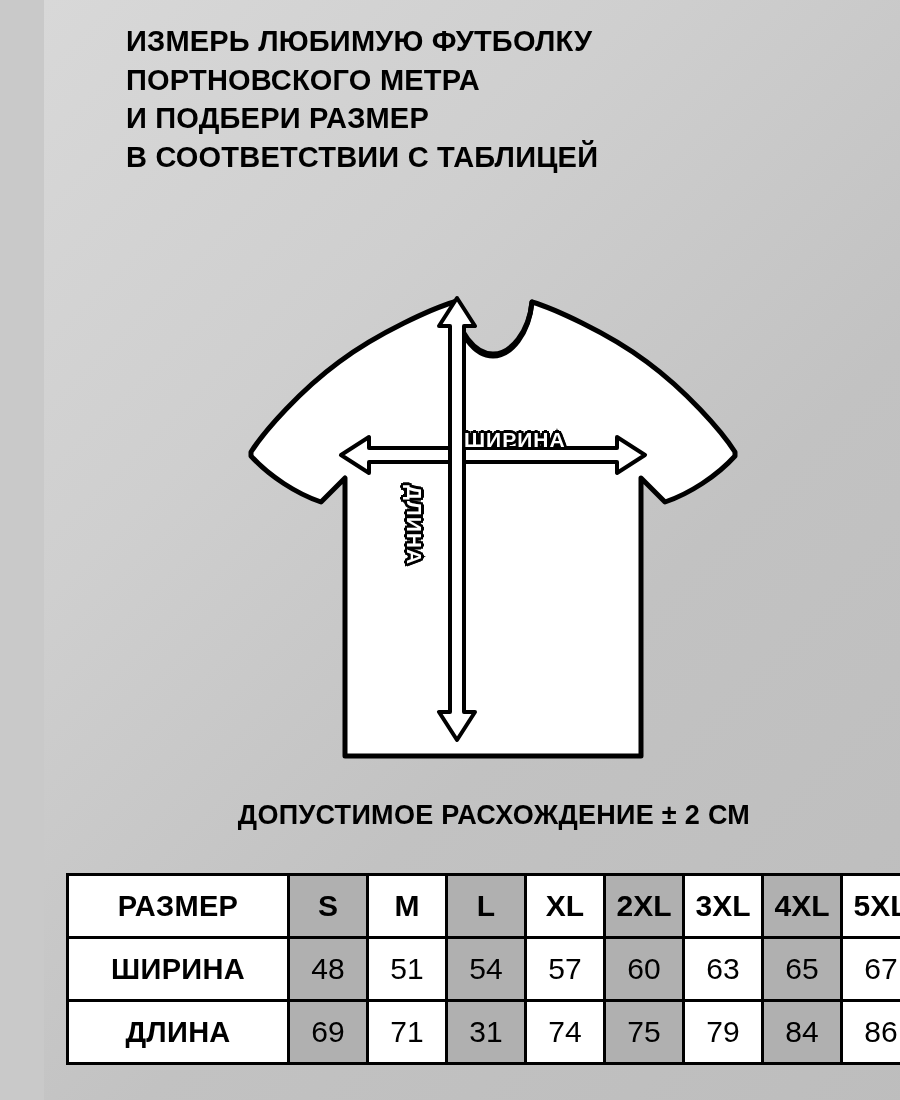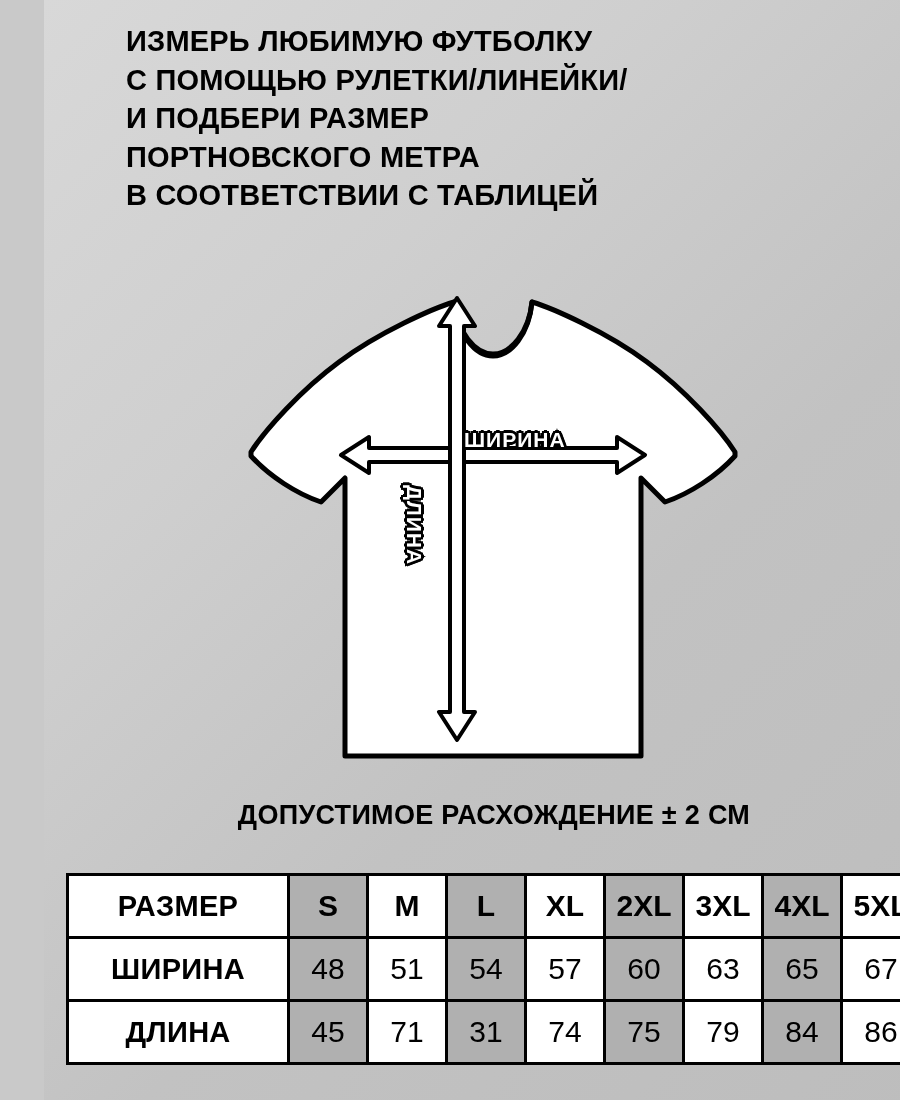--- a/index.html
+++ b/index.html
@@ -121,23 +121,22 @@
     background: #b0b0b0;
   }
 </style>
 </head>
 <body>
 
 <div id="page">
 
   <div class="headline">
     <div>ИЗМЕРЬ ЛЮБИМУЮ ФУТБОЛКУ</div>
-    <div>С ПОМОЩЬЮ РУЛЕТКИ/ЛИНЕЙКИ/</div>
+    <div>ПОРТНОВСКОГО МЕТРА</div>
     <div>И ПОДБЕРИ РАЗМЕР</div>
-    <div>ПОРТНОВСКОГО МЕТРА</div>
     <div>В СООТВЕТСТВИИ С ТАБЛИЦЕЙ</div>
   </div>
 
   <div class="shirt-wrap">
     <svg class="shirt-svg" width="530" height="500" viewBox="0 0 530 500">
 
       <path d="M225 22
                C 205 28, 150 52, 110 82
                C 72 110, 36 150, 22 172
                L 22 176
@@ -187,21 +186,21 @@
           <td>51</td>
           <td class="shade">54</td>
           <td>57</td>
           <td class="shade">60</td>
           <td>63</td>
           <td class="shade">65</td>
           <td>67</td>
         </tr>
         <tr>
           <td class="rowhead">ДЛИНА</td>
-          <td class="shade">45</td>
+          <td class="shade">69</td>
           <td>71</td>
           <td class="shade">31</td>
           <td>74</td>
           <td class="shade">75</td>
           <td>79</td>
           <td class="shade">84</td>
           <td>86</td>
         </tr>
       </tbody>
     </table>

